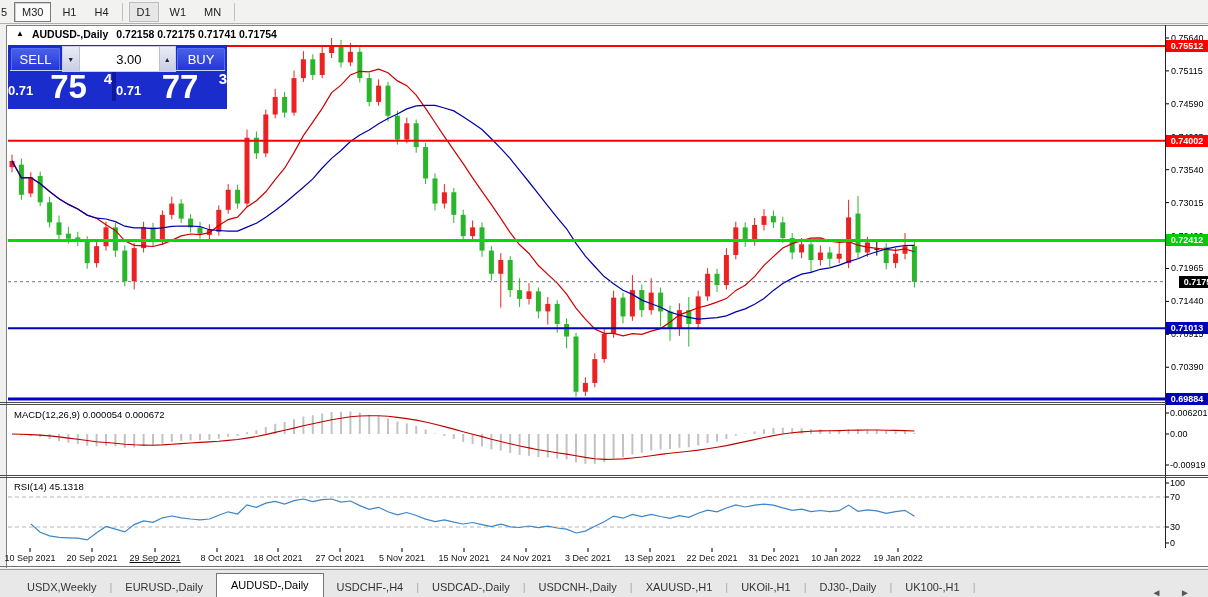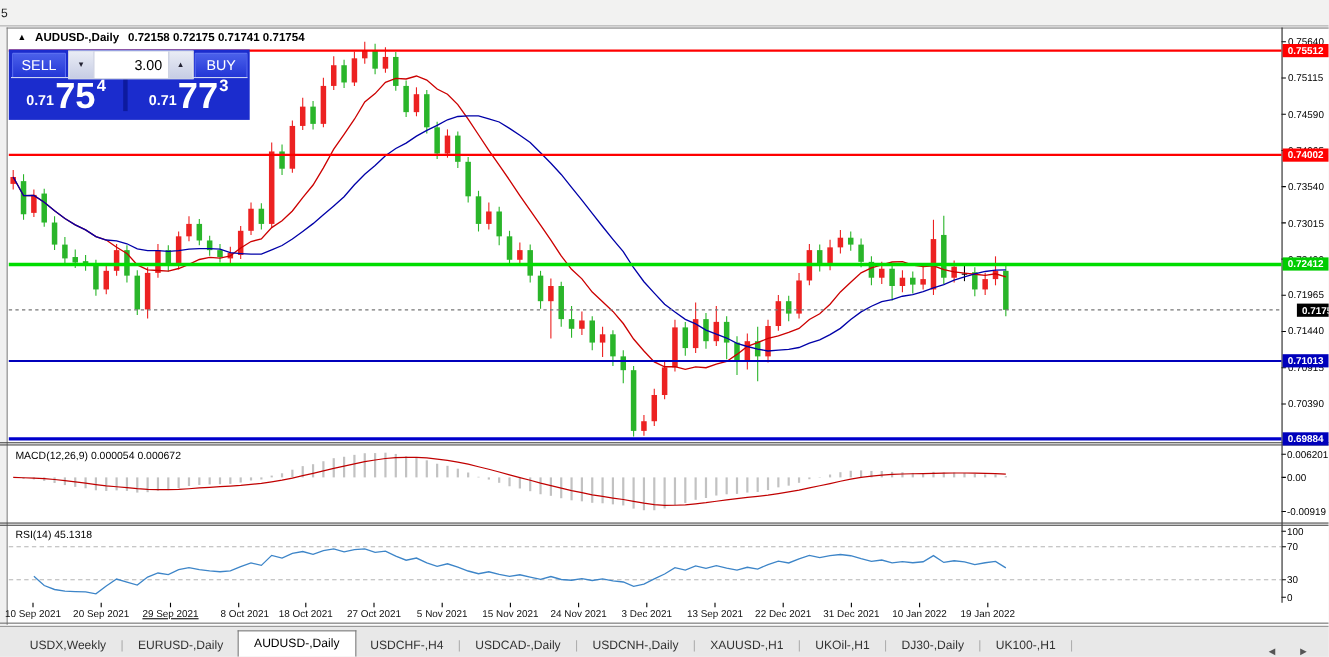--- a/index.html
+++ b/index.html
@@ -23,40 +23,50 @@
   .datelbl{position:absolute;font-size:9px;color:#111;transform:translateX(-50%);z-index:4;white-space:nowrap;}
   .panelbl{position:absolute;font-size:9.5px;color:#000;z-index:4;}
   svg{position:absolute;left:0;top:0;z-index:2;}
   
   #tradepanel{position:absolute;left:8px;top:45px;width:219px;height:64px;background:#1b2ccd;z-index:7;}
   .tp-underline{position:absolute;top:25px;height:1px;background:#cdd4f2;}
   .tp-btn{position:absolute;top:3px;height:21px;background:linear-gradient(#4a60ea,#2336d6);border:1px solid #5a6ef0;color:#fff;font-size:13px;display:flex;align-items:center;justify-content:center;border-radius:1px;}
   #spinner{position:absolute;left:54px;top:1px;width:112px;height:24px;background:#fff;border:1px solid #c9cfe2;display:flex;z-index:8;}
   .spin-btn{width:22px;height:100%;background:linear-gradient(#e9ecf5,#c7cde4);border-right:1px solid #b9c0d8;display:flex;align-items:center;justify-content:center;font-size:7px;color:#223;}
   .spin-btn.up{border-right:none;border-left:1px solid #b9c0d8;}
-  #vol-field{flex:1;border:none;outline:none;font-size:13px;text-align:right;padding-right:5px;font-family:"Liberation Sans",sans-serif;color:#000;width:60px;}
-  .tp-price{position:absolute;top:27px;height:29px;display:flex;align-items:flex-end;justify-content:center;color:#fff;}
+  #vol-field{flex:1;border:none;outline:none;font-size:13px;text-align:right;padding-right:17px;font-family:"Liberation Sans",sans-serif;color:#000;width:60px;}
+  .tp-price{position:absolute;top:27px;height:29px;display:flex;align-items:flex-end;justify-content:space-between;color:#fff;}
   .tp-small{font-size:13px;font-weight:700;margin-bottom:3px;}
   .tp-big{font-size:33px;font-weight:700;line-height:29px;margin:0 1px;}
   .tp-sup{font-size:15px;font-weight:700;align-self:flex-start;margin-top:-2px;}
   .tp-div{position:absolute;left:104px;top:27px;width:4px;height:29px;background:#0d1a9e;}
   
   #tabbar{position:absolute;left:0;top:569px;width:1208px;height:28px;background:#e8e8e8;border-top:1px solid #9a9a9a;display:flex;align-items:flex-end;z-index:6;}
   .tab{font-size:11px;color:#333;padding:4px 13px;cursor:default;white-space:nowrap;}
   .tab.active{background:#ffffff;border:1px solid #767676;border-bottom:none;color:#000;padding:5px 14px 7px 14px;margin-top:-2px;}
   .tab-sep{color:#aaa;font-size:11px;}
   #tab-arrows{margin-left:auto;margin-right:10px;color:#555;font-size:10px;letter-spacing:8px;}
 </style>
 </head>
 <body>
 
 <div id="stage">
 
   <div id="toolbar">
     <div id="tf-partial">5</div>
+    <div id="tf-buttons" style="display: flex; align-items: center;">
+        <div class="tf-btn pressed">M30</div>
+        <div class="tf-btn">H1</div>
+        <div class="tf-btn">H4</div>
+        <div class="tf-sep"></div>
+        <div class="tf-btn active">D1</div>
+        <div class="tf-btn">W1</div>
+        <div class="tf-btn">MN</div>
+        <div class="tf-sep"></div>
+      </div>
   </div>
 
   <div id="chartwin"></div>
 
   <div id="titlebar" style="top:27px;left:16px;">
     <span id="collapse">▲</span>
     <span id="symtitle">AUDUSD-,Daily</span>
     <span id="ohlctitle">0.72158 0.72175 0.71741 0.71754</span>
   </div>
 

